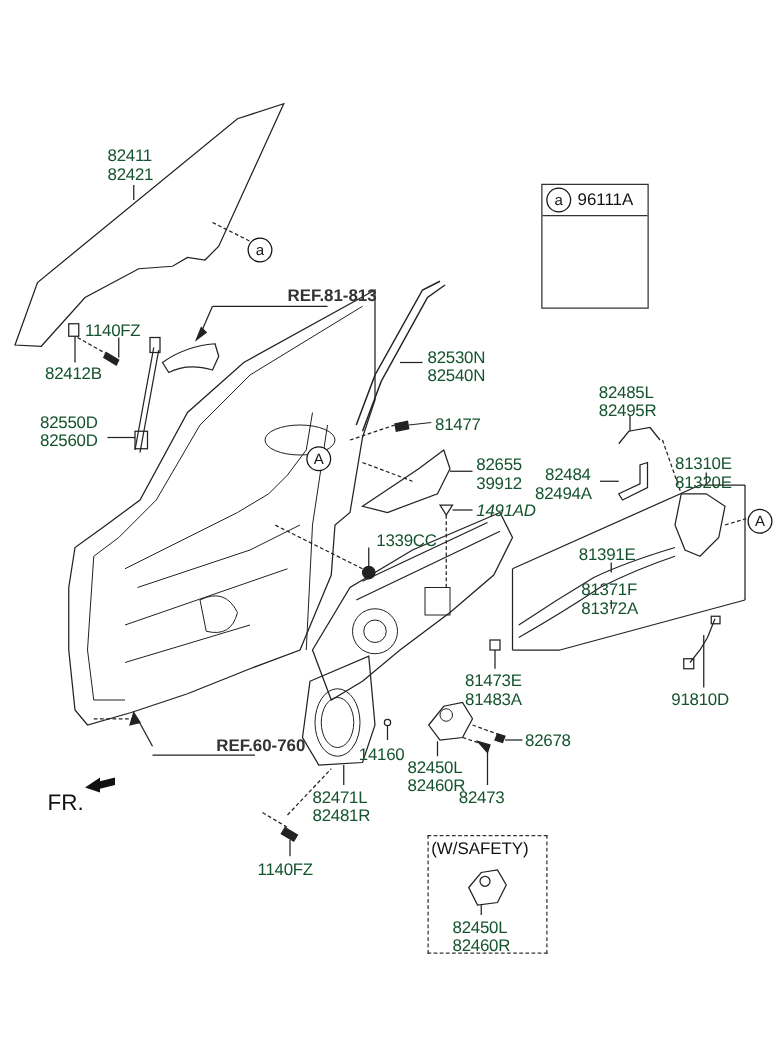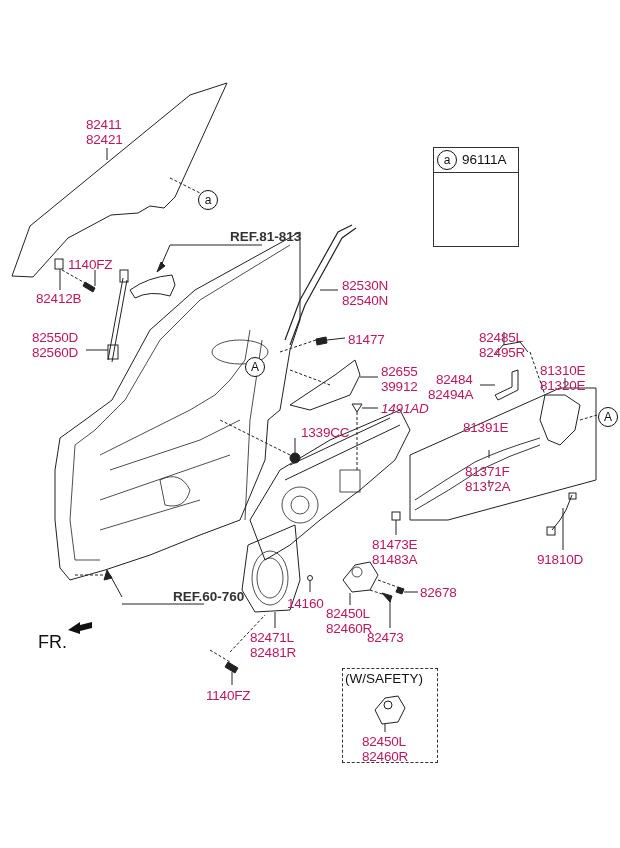--- a/index.html
+++ b/index.html
@@ -1,20 +1,20 @@
 <!DOCTYPE html>
 <html><head>
 <meta charset="utf-8">
 <style>
   html, body { margin:0; padding:0; background:#ffffff; }
   body { width:620px; height:848px; position:relative; overflow:hidden;
          font-family:"Liberation Sans", sans-serif; color:#111; }
   #diagram { position:absolute; left:0; top:0; width:620px; height:848px; }
   .lbl { position:absolute; font-size:13.5px; line-height:15px; letter-spacing:-0.2px;
-         font-family:"Liberation Sans", sans-serif; color:#be185d; white-space:nowrap; }
+         font-family:"Liberation Sans", sans-serif; color:#14532d; white-space:nowrap; }
   .lbl span { display:block; }
   .ref { position:absolute; font-size:13.5px; font-weight:bold; color:#333;
          font-family:"Liberation Sans", sans-serif; white-space:nowrap;padding-left:48px; }
   .circle-label { position:absolute; width:18px; height:18px; border:1px solid #111; border-radius:50%;
          font-size:12px; line-height:18px; text-align:center; background:#fff;
          font-family:"Liberation Sans", sans-serif; }
   .legend-box { position:absolute; left:433px; top:147px; width:84px; height:98px; border:1px solid #333; background:#fff; }
   .legend-head { height:24px; border-bottom:1px solid #333; position:relative; }
   .legend-head .circle-label { left:3px; top:2px; }
   .legend-code { position:absolute; left:28px; top:4px; font-size:13.5px; }
@@ -180,35 +180,35 @@
 </div>
 <div class="lbl" style="left:348px;top:332px;">81477</div>
 <div class="circle-label" style="left:245px;top:357px;">A</div>
 <div class="lbl" style="left:381px;top:364px;">
   <span>82655</span>
   <span>39912</span>
 </div>
 <div class="lbl" style="left:381px;top:401px;font-style:italic;">1491AD</div>
 <div class="lbl" style="left:266px;top:425px;padding-left:35px;">1339CC</div>
 
-<div class="lbl" style="left:479px;top:306px;margin-top:24px;">
+<div class="lbl" style="left:479px;top:306px;">
   <span>82485L</span>
   <span>82495R</span>
 </div>
 <div class="lbl" style="left:428px;top:372px;">
   <span style="padding-left:8px;">82484</span>
   <span>82494A</span>
 </div>
 <div class="lbl" style="left:540px;top:363px;">
   <span>81310E</span>
   <span>81320E</span>
 </div>
 <div class="circle-label" style="left:598px;top:407px;">A</div>
 
-<div class="lbl" style="left:463px;top:420px;">81391E</div>
+<div class="lbl" style="left:463px;top:436px;">81391E</div>
 <div class="lbl" style="left:465px;top:464px;">
   <span>81371F</span>
   <span>81372A</span>
 </div>
 <div class="lbl" style="left:372px;top:537px;text-align:right;">
   <span>81473E</span>
   <span>81483A</span>
 </div>
 <div class="lbl" style="left:537px;top:552px;">91810D</div>
 

